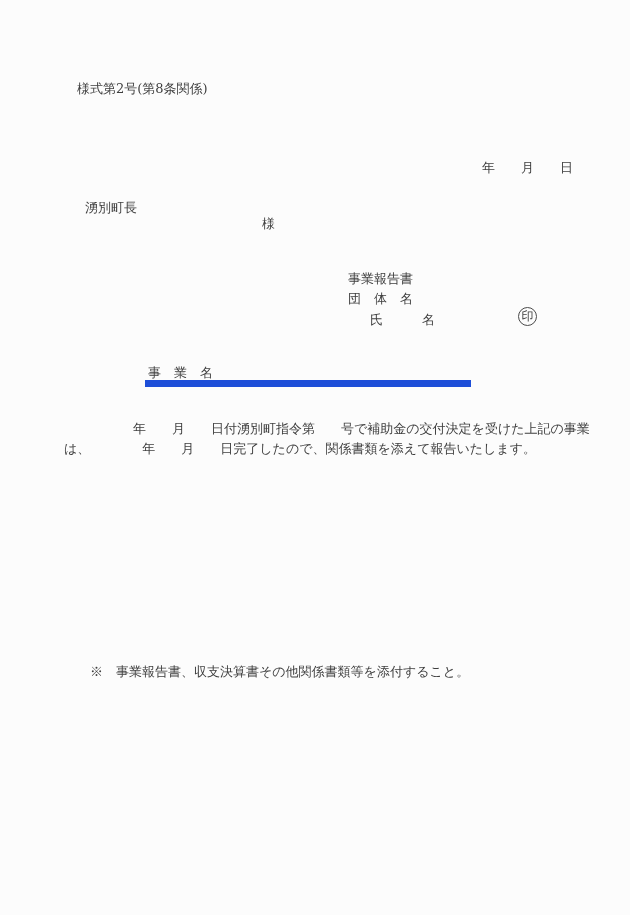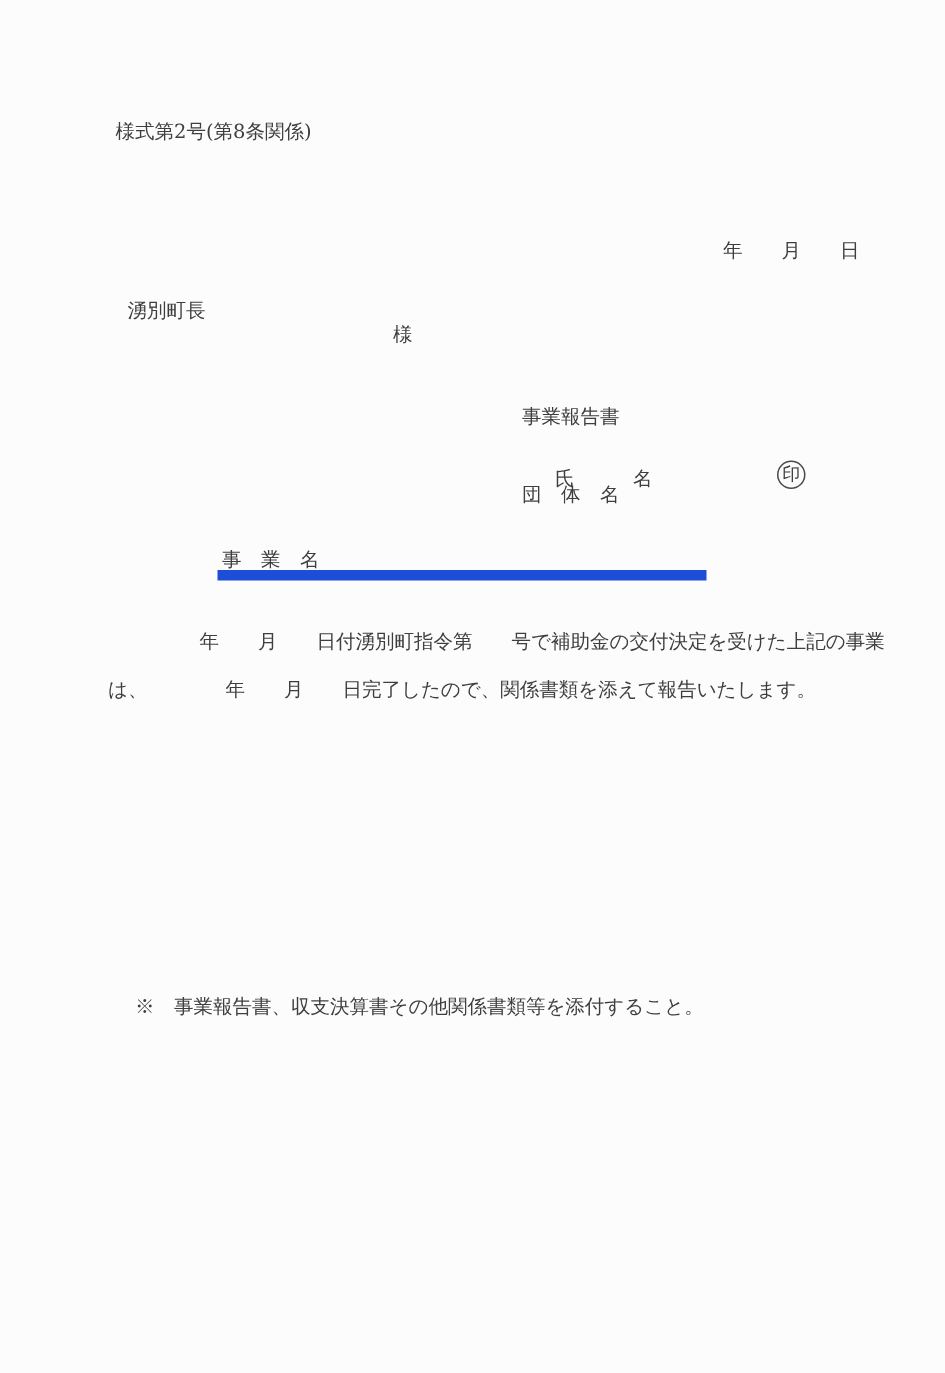--- a/index.html
+++ b/index.html
@@ -23,21 +23,21 @@
   .form-number { left: 77px; top: 81px; }
 
   .doc-title { left: 0; right: 0; top: 123px; text-align: center; letter-spacing: 0.5px; }
 
   .date-line { left: 482px; top: 160px; }
 
   .addressee-name { left: 85px; top: 200px; }
   .addressee-honorific { left: 262px; top: 216px; }
 
   .applicant-address { left: 348px; top: 271px; }
-  .applicant-org     { left: 348px; top: 291px; margin-top: 32px; }
+  .applicant-org     { left: 348px; top: 291px; }
   .applicant-name    { left: 348px; top: 312px; margin-left: 22px; }
 
   .seal {
     position: absolute;
     left: 518px; top: 307px;
     width: 19px; height: 19px;
     border: 1.2px solid #4a4a4a;
     border-radius: 50%;
     display: flex;
     align-items: center;
@@ -50,21 +50,21 @@
 
   .project-line {
     position: absolute;
     left: 145px; top: 363px;
     width: 326px; height: 17px;
     border-bottom: 7px solid #1d4ed8;
   }
   .project-label { position: absolute; left: 3px; top: 1px; white-space: pre; }
 
   .body-line-1 { left: 133px; top: 421px; }
-  .body-line-2 { left: 72px;  top: 441px; margin-top: 12px; }
+  .body-line-2 { left: 64px;  top: 441px; }
 
   .attachment-note { left: 90px; top: 664px; }
 </style>
 </head>
 <body>
 
 <div class="page">
 
   <div class="abs form-number">様式第2号(第8条関係)</div>
 

